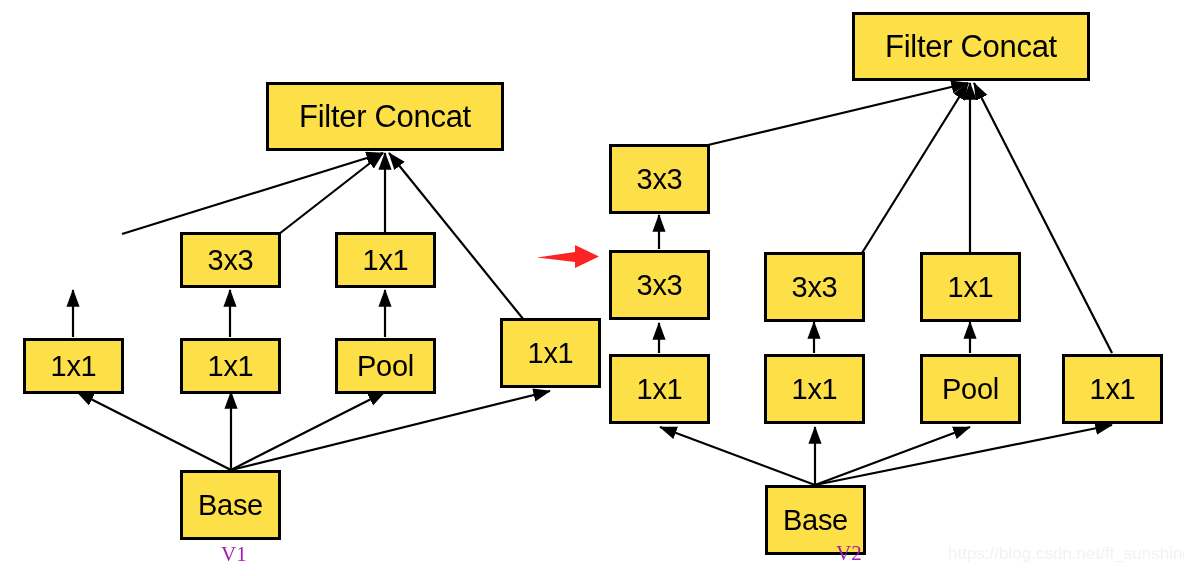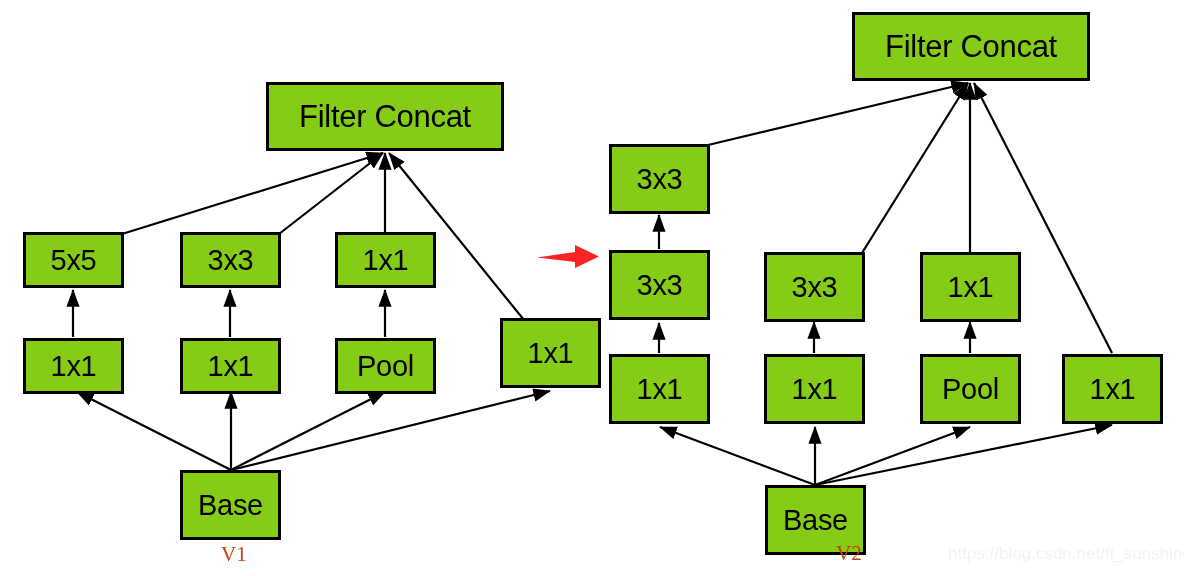--- a/index.html
+++ b/index.html
@@ -22,40 +22,40 @@
     position: absolute;
     left: 0;
     top: 0;
     width: 1184px;
     height: 576px;
     pointer-events: none;
   }
   .node {
     position: absolute;
     box-sizing: border-box;
-    background: #84cc16;
+    background: #fde047;
     border: 3px solid #000000;
     display: flex;
     align-items: center;
     justify-content: center;
     font-family: "Liberation Sans", sans-serif;
     font-size: 29px;
     line-height: 1;
     color: #000000;
     letter-spacing: -0.3px;
     z-index: 3;
   }
   .node.concat {
     font-size: 31px;
   }
   .version-label {
     position: absolute;
     font-family: "Liberation Serif", serif;
     font-size: 21px;
-    color: #c2410c;
+    color: #a21caf;
     z-index: 4;
     white-space: nowrap;
   }
   .watermark {
     position: absolute;
     font-family: "Liberation Sans", sans-serif;
     font-size: 17px;
     color: #f2f2f2;
     z-index: 2;
     white-space: nowrap;
@@ -117,21 +117,20 @@
     <line x1="970" y1="253" x2="970" y2="83" stroke="#000000" stroke-width="2.2" marker-end="url(#ah)"></line>
     <line x1="1112" y1="353" x2="974" y2="83" stroke="#000000" stroke-width="2.2" marker-end="url(#ah)"></line>
   </svg>
 
   <svg class="transition-arrow" style="left:537px; top:243px;" width="64" height="28" viewBox="0 0 64 28" xmlns="http://www.w3.org/2000/svg">
     <path d="M0,14.5 L38,9 L38,2 L62,13.5 L38,25 L38,19 Z" fill="#fa2424"></path>
   </svg>
 
   <div class="node concat" style="left:266px; top:82px; width:238px; height:69px;">Filter Concat</div>
 
-  <div class="node" style="left:23px; top:232px; width:101px; height:56px;">5x5</div>
   <div class="node" style="left:23px; top:338px; width:101px; height:56px;">1x1</div>
 
   <div class="node" style="left:180px; top:232px; width:101px; height:56px;">3x3</div>
   <div class="node" style="left:180px; top:338px; width:101px; height:56px;">1x1</div>
 
   <div class="node" style="left:335px; top:232px; width:101px; height:56px;">1x1</div>
   <div class="node" style="left:335px; top:338px; width:101px; height:56px;">Pool</div>
 
   <div class="node" style="left:500px; top:318px; width:101px; height:70px;">1x1</div>
 

